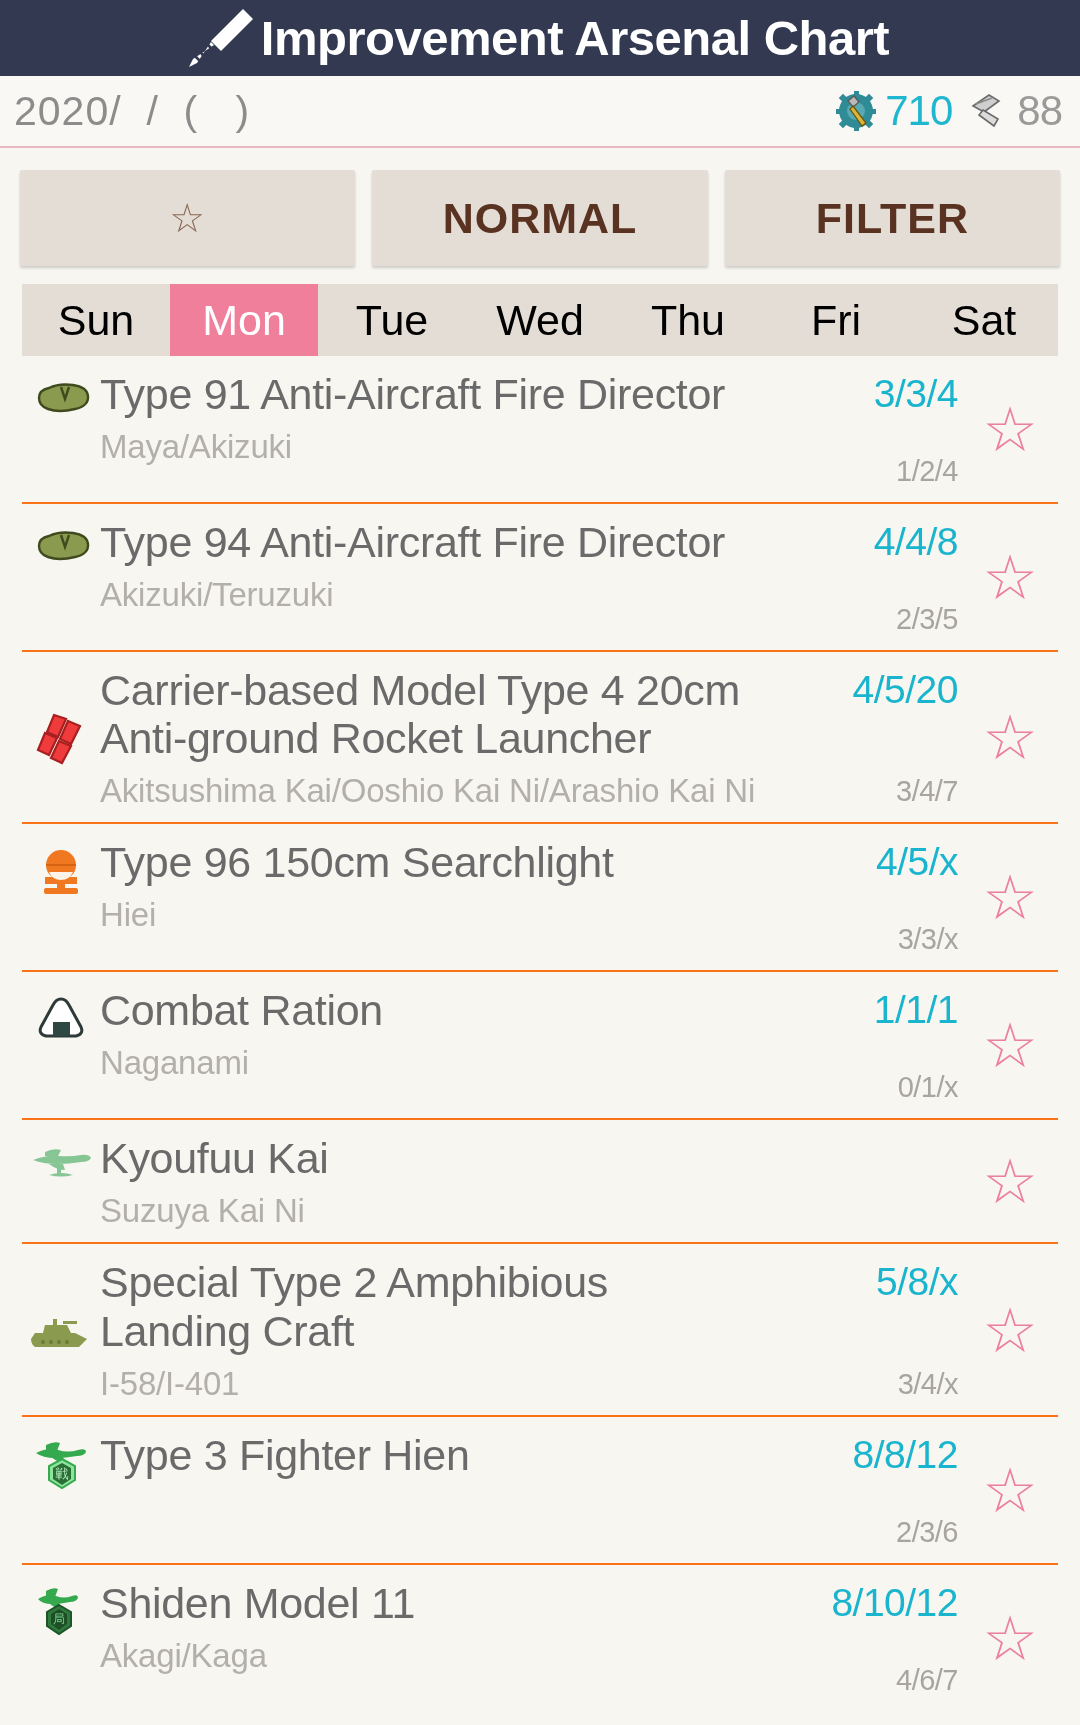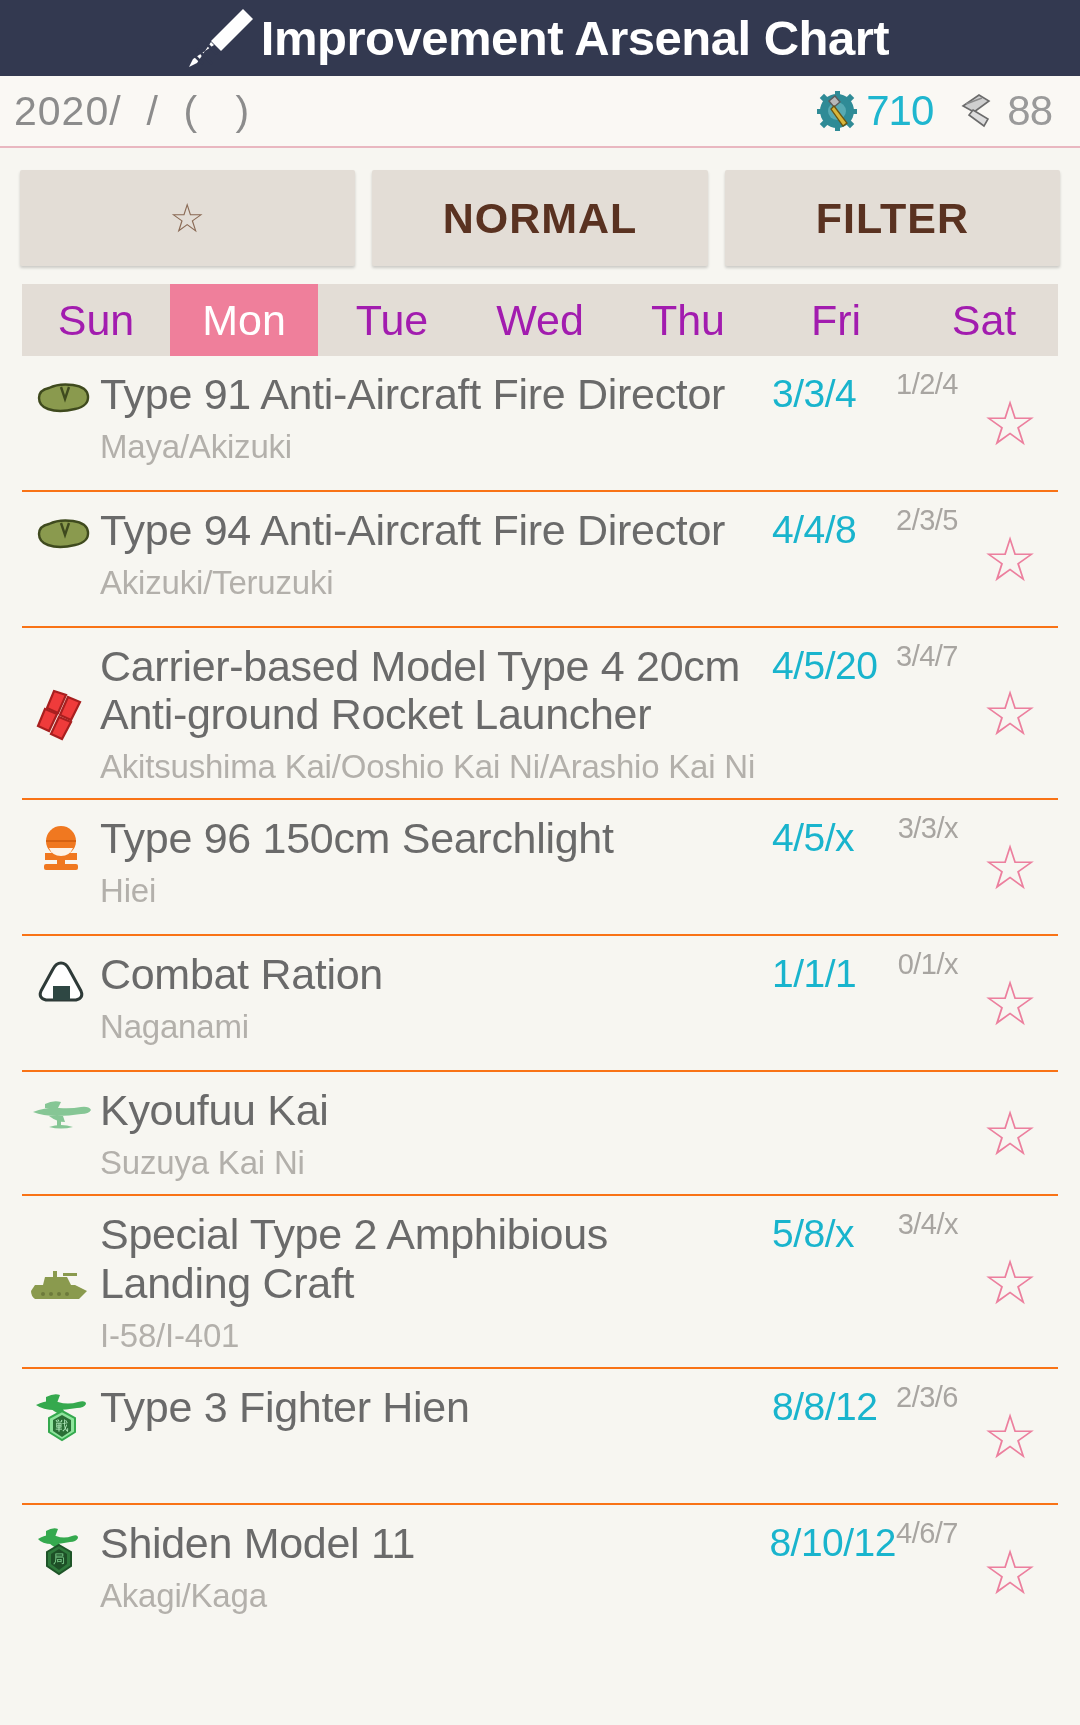--- a/index.html
+++ b/index.html
@@ -35,33 +35,33 @@
     transform: translateX(-6px);
   }
 
   
   .datebar {
     height: 72px;
     background: #faf8f4;
     border-bottom: 2px solid #e9b7c0;
     display: flex;
     align-items: center;
-    padding: 0 28px 0 14px;
+    padding: 0 18px 0 14px;
   }
   .date-text {
     font-size: 41px;
     color: #8c8c8c;
     letter-spacing: 1px;
     white-space: pre;
   }
   .res-group {
     margin-left: auto;
     display: flex;
     align-items: center;
-    gap: 24px;
+    gap: 15px;
   }
   .res-item { display: flex; align-items: center; gap: 8px; }
   .res-icon { width: 42px; height: 42px; display: block; }
   .res-val { font-size: 42px; letter-spacing: -1px; }
   .res-val.dev { color: #1fb6cf; }
   .res-val.imp { color: #9a9a9a; }
 
   
   .btnrow {
     display: flex;
@@ -96,21 +96,21 @@
     height: 72px;
     background: #e3ddd6;
     display: flex;
   }
   .daytab {
     flex: 1 1 0;
     display: flex;
     align-items: center;
     justify-content: center;
     font-size: 43px;
-    color: #a21caf;
+    color: #000000;
     letter-spacing: 0px;
   }
   .daytab.active {
     background: #ef7f9b;
     color: #ffffff;
   }
 
   
   .list { padding: 0 22px; }
   .row {
@@ -143,23 +143,25 @@
     font-size: 33px;
     color: #b3b0ab;
     margin-top: 10px;
     letter-spacing: -0.2px;
   }
   .row-nums {
     flex: 0 0 190px;
     text-align: right;
     padding-right: 4px;
     display: flex;
+    flex-direction: column;
     justify-content: space-between;
     align-self: stretch;
     min-height: 108px;
+    gap: 44px;
   }
   .num-top {
     font-size: 39px;
     color: #19b4cd;
     letter-spacing: -0.5px;
     line-height: 1;
     padding-top: 4px;
   }
   .num-bot {
     font-size: 29px;

